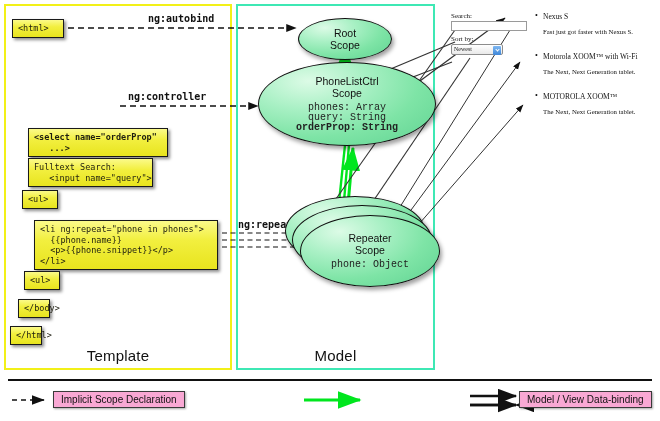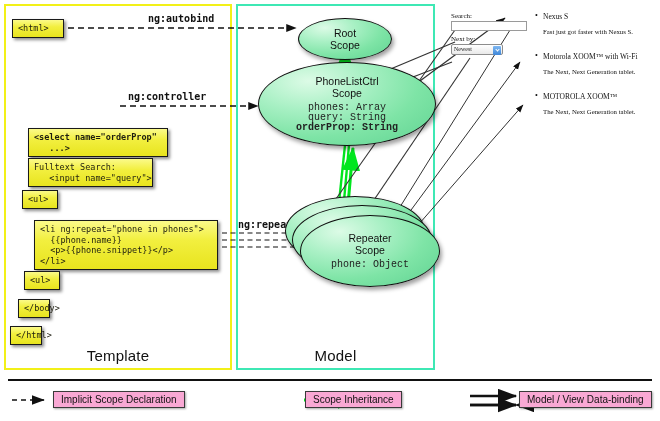--- a/index.html
+++ b/index.html
@@ -170,21 +170,21 @@
 Scope</div>
     <div class="props">
       <div>phone: Object</div>
     </div>
   </div>
 
   <div id="view-inner">
     <div class="v-lbl" style="left:2px;top:2px;">Search:</div>
     <input class="v-input" type="text" style="left: 2px; top: 11px; width: 76px; height: 10px; font-size: 7px;" value="">
 
-    <div class="v-lbl" style="left:2px;top:25px;">Next by:</div>
+    <div class="v-lbl" style="left:2px;top:25px;">Sort by:</div>
     <div class="v-select" style="left:2px;top:34px;width:52px;height:11px;">
       <span>Newest</span>
       <span class="stepper"></span>
     </div>
 
     <div class="v-item bullet" style="left:94px;top:2px;">Nexus S</div>
     <div class="v-desc" style="left:94px;top:18px;">Fast just got faster with Nexus S.</div>
 
     <div class="v-item bullet" style="left:94px;top:42px;text-align:center;">Motorola XOOM™  with Wi-Fi</div>
     <div class="v-desc" style="left:94px;top:58px;">The Next, Next Generation tablet.</div>
@@ -197,16 +197,15 @@
 
   <svg class="overlay">
     <path d="M12,400 L44,400" stroke="#111" stroke-width="1.6" stroke-dasharray="5,4" fill="none" marker-end="url(#ah)"></path>
     <path d="M304,400 L360,400" stroke="#00e61e" stroke-width="3" fill="none" marker-end="url(#ahg)"></path>
     <path d="M470,396 L516,396" stroke="#111" stroke-width="2.4" fill="none" marker-end="url(#ah)"></path>
     <path d="M516,405 L470,405" stroke="#111" stroke-width="2.4" fill="none" marker-start="url(#ah)"></path>
     <path d="M470,405 L516,405" stroke="#111" stroke-width="2.4" fill="none" marker-end="url(#ah)"></path>
   </svg>
 
   <div class="lg-box" style="left:53px;top:391px;">Implicit Scope Declaration</div>
-  <div class="lg-box" style="left:305px;top:391px;">Scope Inheritance</div>
   <div class="lg-box" style="left:519px;top:391px;">Model / View Data-binding</div>
 
 </div>
 
 </body></html>

